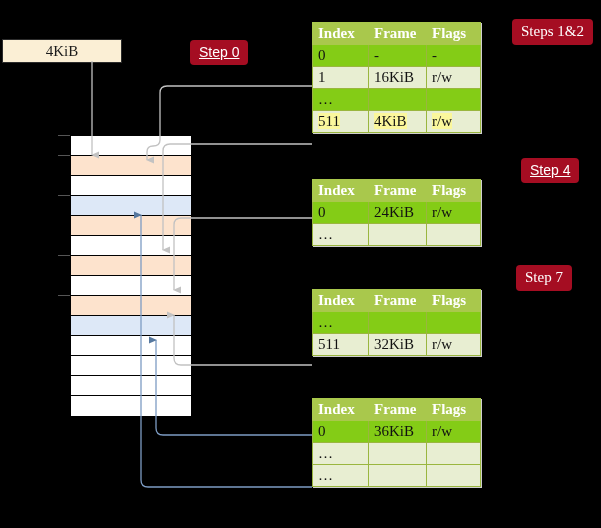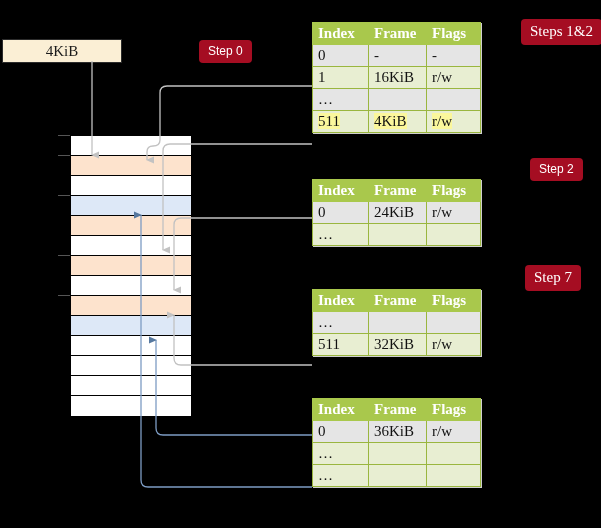--- a/index.html
+++ b/index.html
@@ -4,38 +4,38 @@
 <style>
   html,body{margin:0;padding:0;background:#000;}
   body{width:601px;height:528px;position:relative;overflow:hidden;
        font-family:"Liberation Serif",serif;}
   #stage{position:absolute;left:0;top:0;width:601px;height:528px;}
 
   
   .badge{position:absolute;background:#a50d22;color:#fff;
          border-radius:4px;text-align:right;line-height:1;
          padding:5px 9px 6px 9px;font-size:15px;white-space:nowrap;
-         box-shadow:0 1px 2px rgba(0,0,0,.5);margin-left:9px;}
-  .badge.sans{font-family:"Liberation Sans",sans-serif;font-size:12px;}
+         box-shadow:0 1px 2px rgba(0,0,0,.5);}
+  .badge.sans{font-family:"Liberation Sans",sans-serif;font-size:14px;text-decoration:underline;}
 
   
   .kbox{position:absolute;background:#fbefd5;border:1px solid #2b2b2b;
         color:#1a1a1a;text-align:center;font-size:15px;
         display:flex;align-items:center;justify-content:center;}
 
   
   #memcol{position:absolute;left:70px;top:135px;width:120px;height:280px;
           border:1px solid #000;box-sizing:border-box;background:#fff;}
   .mrow{position:absolute;left:0;width:120px;box-sizing:border-box;
         border-bottom:1px solid #000;}
   .mrow.last{border-bottom:none;}
   .tick{position:absolute;height:1px;background:#555;left:58px;width:14px;}
 
   
-  .tbl{position:absolute;border-collapse:collapse;background:#e5e5e5;
+  .tbl{position:absolute;border-collapse:collapse;background:#84cc16;
        box-shadow:1px 1px 0 #cfcfcf;}
   .tbl td,.tbl th{border:1px solid #9ab63f;padding:1px 5px 2px 5px;
        font-size:15px;color:#111;text-align:left;vertical-align:middle;
        height:22px;box-sizing:border-box;font-weight:normal;}
   .tbl th{background:#a9c84c;color:#fff;font-weight:bold;
        border:1px solid #a9c84c;}
   .tbl tr.alt td{background:#e8eed2;}
   .tbl td.c0{width:56px;}
   .tbl td.c1{width:58px;}
   .tbl td.c2{width:54px;}
@@ -171,21 +171,21 @@
             <td class="c1"></td>
             <td class="c2"></td>
           </tr>
         </tbody>
       </table>
     </div>
 
   <div id="badges">
       <div class="badge sans" style="left: 190px; top: 40px;">Step 0</div>
       <div class="badge" style="left: 512px; top: 19px;">Steps 1&amp;2</div>
-      <div class="badge sans" style="left: 521px; top: 158px;">Step 2</div>
+      <div class="badge sans" style="left: 521px; top: 158px;">Step 4</div>
       <div class="badge" style="left: 516px; top: 265px;">Step 7</div>
     </div>
 
   <svg class="ovl" viewBox="0 0 601 528">
     <defs>
       <marker id="agrey" markerWidth="9" markerHeight="9" refX="4.5" refY="7" orient="auto" markerUnits="userSpaceOnUse">
         <path d="M1,0 L8,0 L4.5,8 Z" fill="#c2c2c2"></path>
       </marker>
       <marker id="agreyup" markerWidth="9" markerHeight="9" refX="4.5" refY="7" orient="auto" markerUnits="userSpaceOnUse">
         <path d="M1,0 L8,0 L4.5,8 Z" fill="#c2c2c2"></path>

